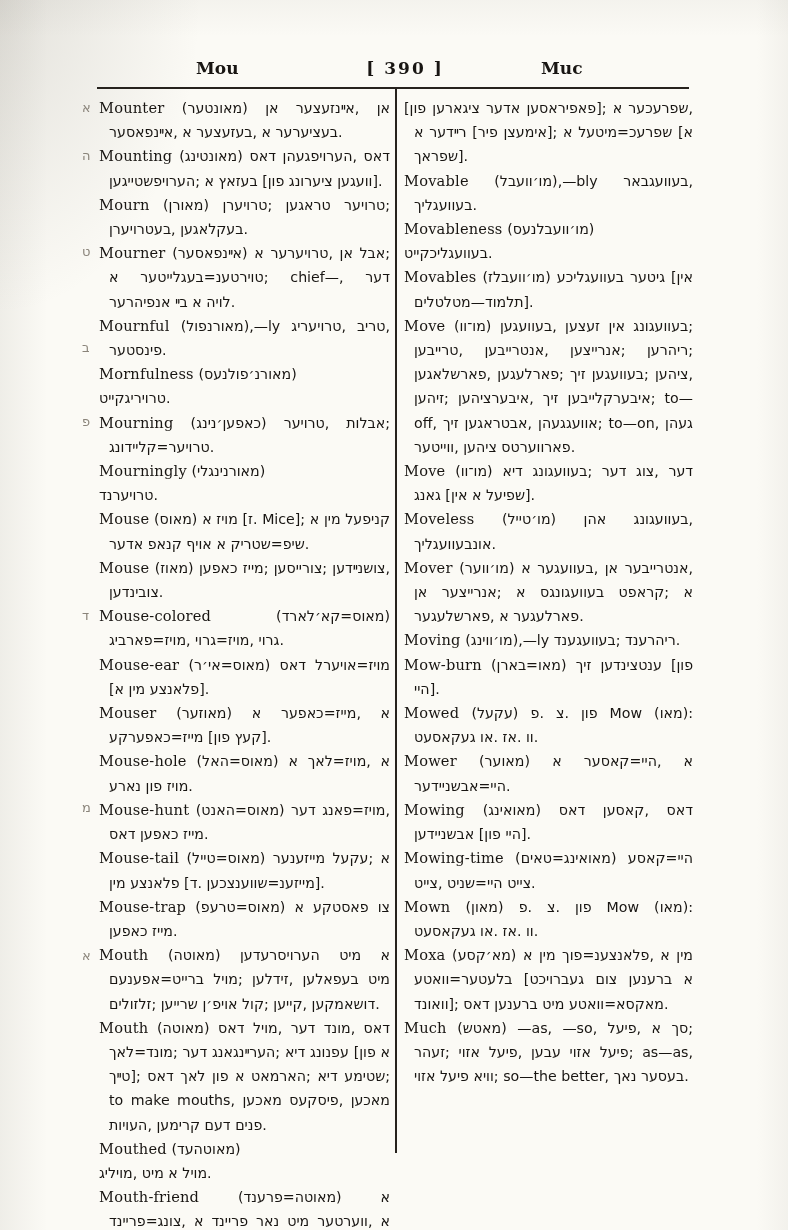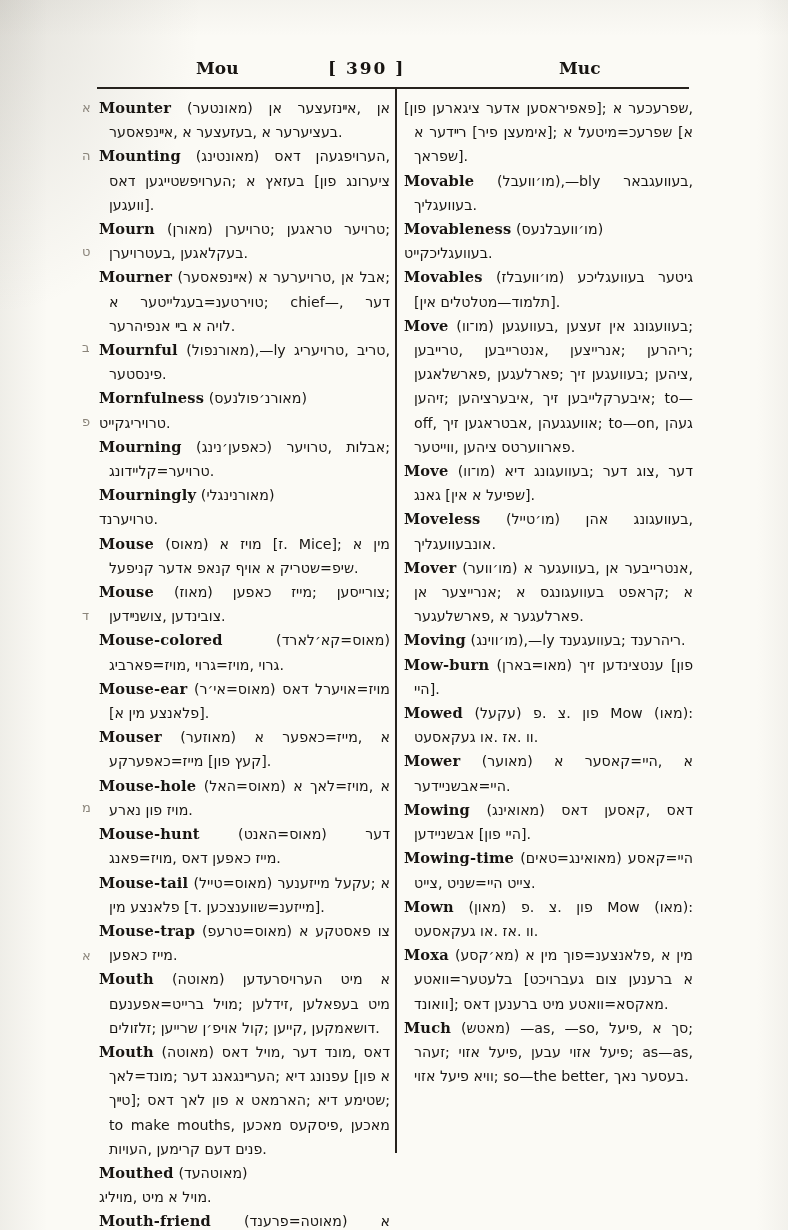--- a/index.html
+++ b/index.html
@@ -13,30 +13,30 @@
   .scan-shade{
     position:absolute;inset:0;pointer-events:none;
     background:
       radial-gradient(ellipse at 0% 0%, rgba(120,115,105,.18), rgba(0,0,0,0) 18%),
       linear-gradient(to right, rgba(130,125,115,.10), rgba(0,0,0,0) 6%),
       linear-gradient(to left, rgba(130,125,115,.07), rgba(0,0,0,0) 4%),
       linear-gradient(to bottom, rgba(130,125,115,.06), rgba(0,0,0,0) 3%);
   }
   .runhead{position:absolute;top:58px;left:0;width:708px;height:24px;font-weight:bold;font-size:17px;}
   .guide-left{position:absolute;left:196px;}
-  .pageno{position:absolute;left:328px;width:100px;text-align:left;letter-spacing:2px;}
-  .guide-right{position:absolute;left:559px;}
+  .pageno{position:absolute;left:355px;width:100px;text-align:center;letter-spacing:2px;}
+  .guide-right{position:absolute;left:541px;}
   .rule{position:absolute;top:87px;left:97px;width:592px;height:2px;background:#26221d;}
   .divider{position:absolute;top:89px;left:395px;width:2px;height:1064px;background:#26221d;}
   .col{position:absolute;top:96px;font-size:14.6px;line-height:24.2px;text-align:justify;}
   .col-left{left:99px;width:291px;}
   .col-right{left:404px;width:289px;}
   .entry{margin:0;padding-left:10px;text-indent:-10px;}
   .entry.gap{display:flex;justify-content:flex-end;padding-left:0;text-indent:0;flex-direction:column;}
-  .hw{font-weight:bold;font-family:"DejaVu Serif",serif;letter-spacing:.2px;}
+  .hw{font-weight:normal;font-family:"DejaVu Serif",serif;letter-spacing:.2px;}
   .tr,.def{font-family:"DejaVu Sans",sans-serif;font-size:14.2px;}
   .sp{flex:1 1 auto;min-width:8px;}
   .gutter-mark{
     position:absolute;left:82px;width:16px;color:#8a847a;
     font-family:"DejaVu Sans",sans-serif;font-size:13px;
     filter:blur(.4px);pointer-events:none;
   }
 </style>
 </head>
 <body>

